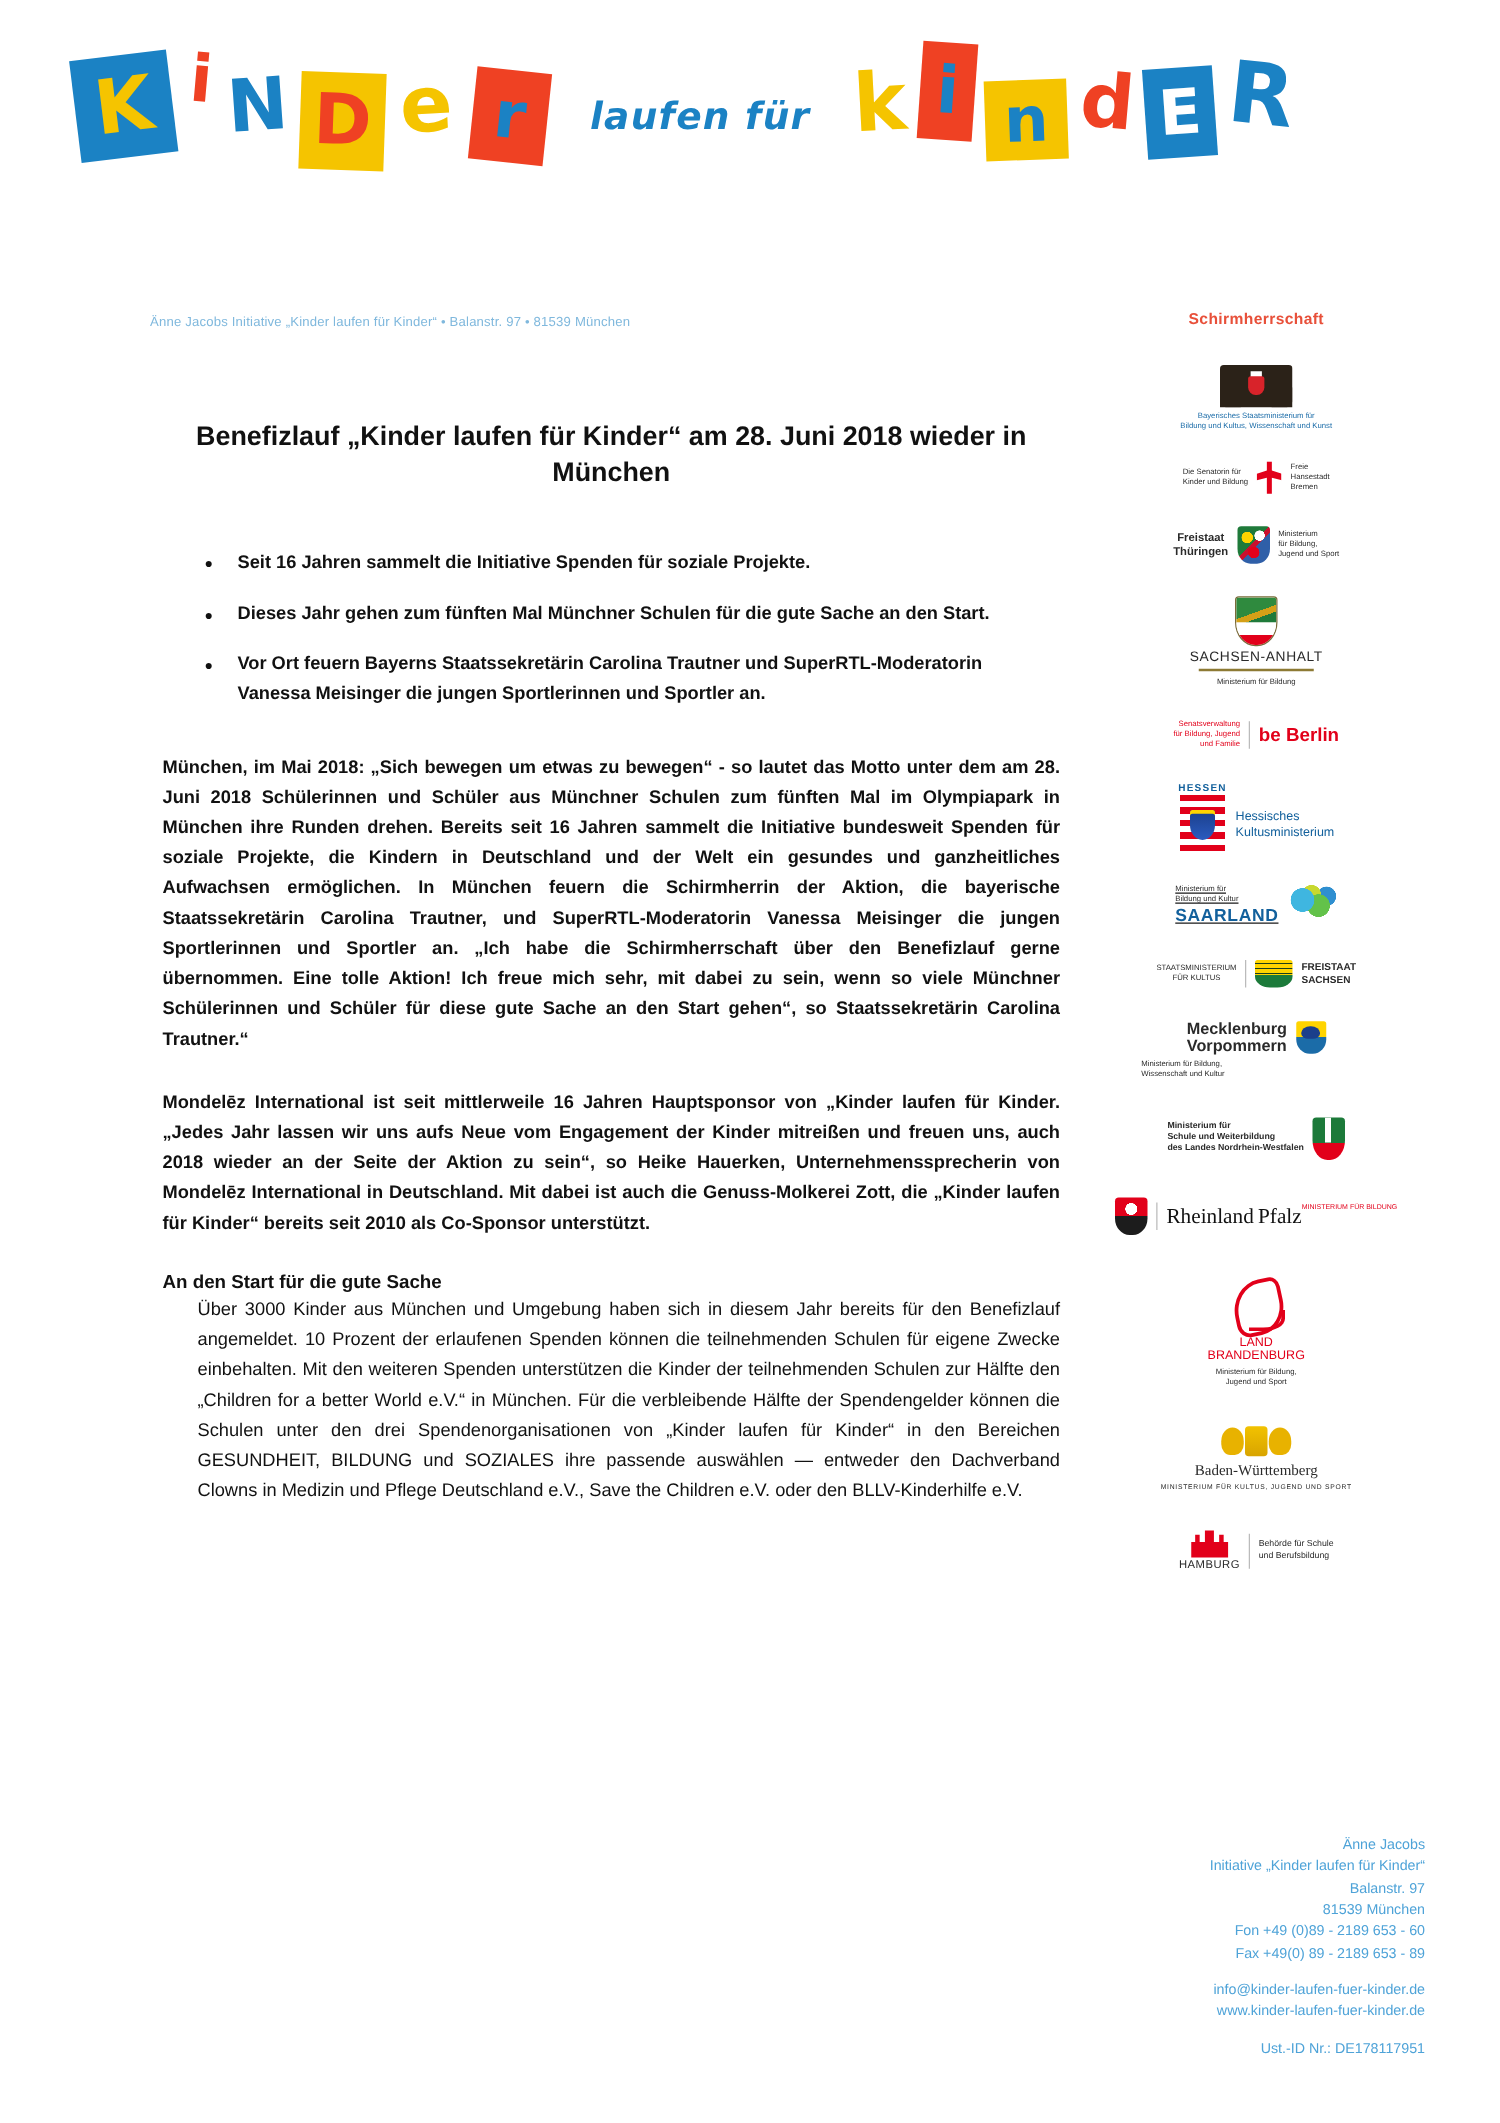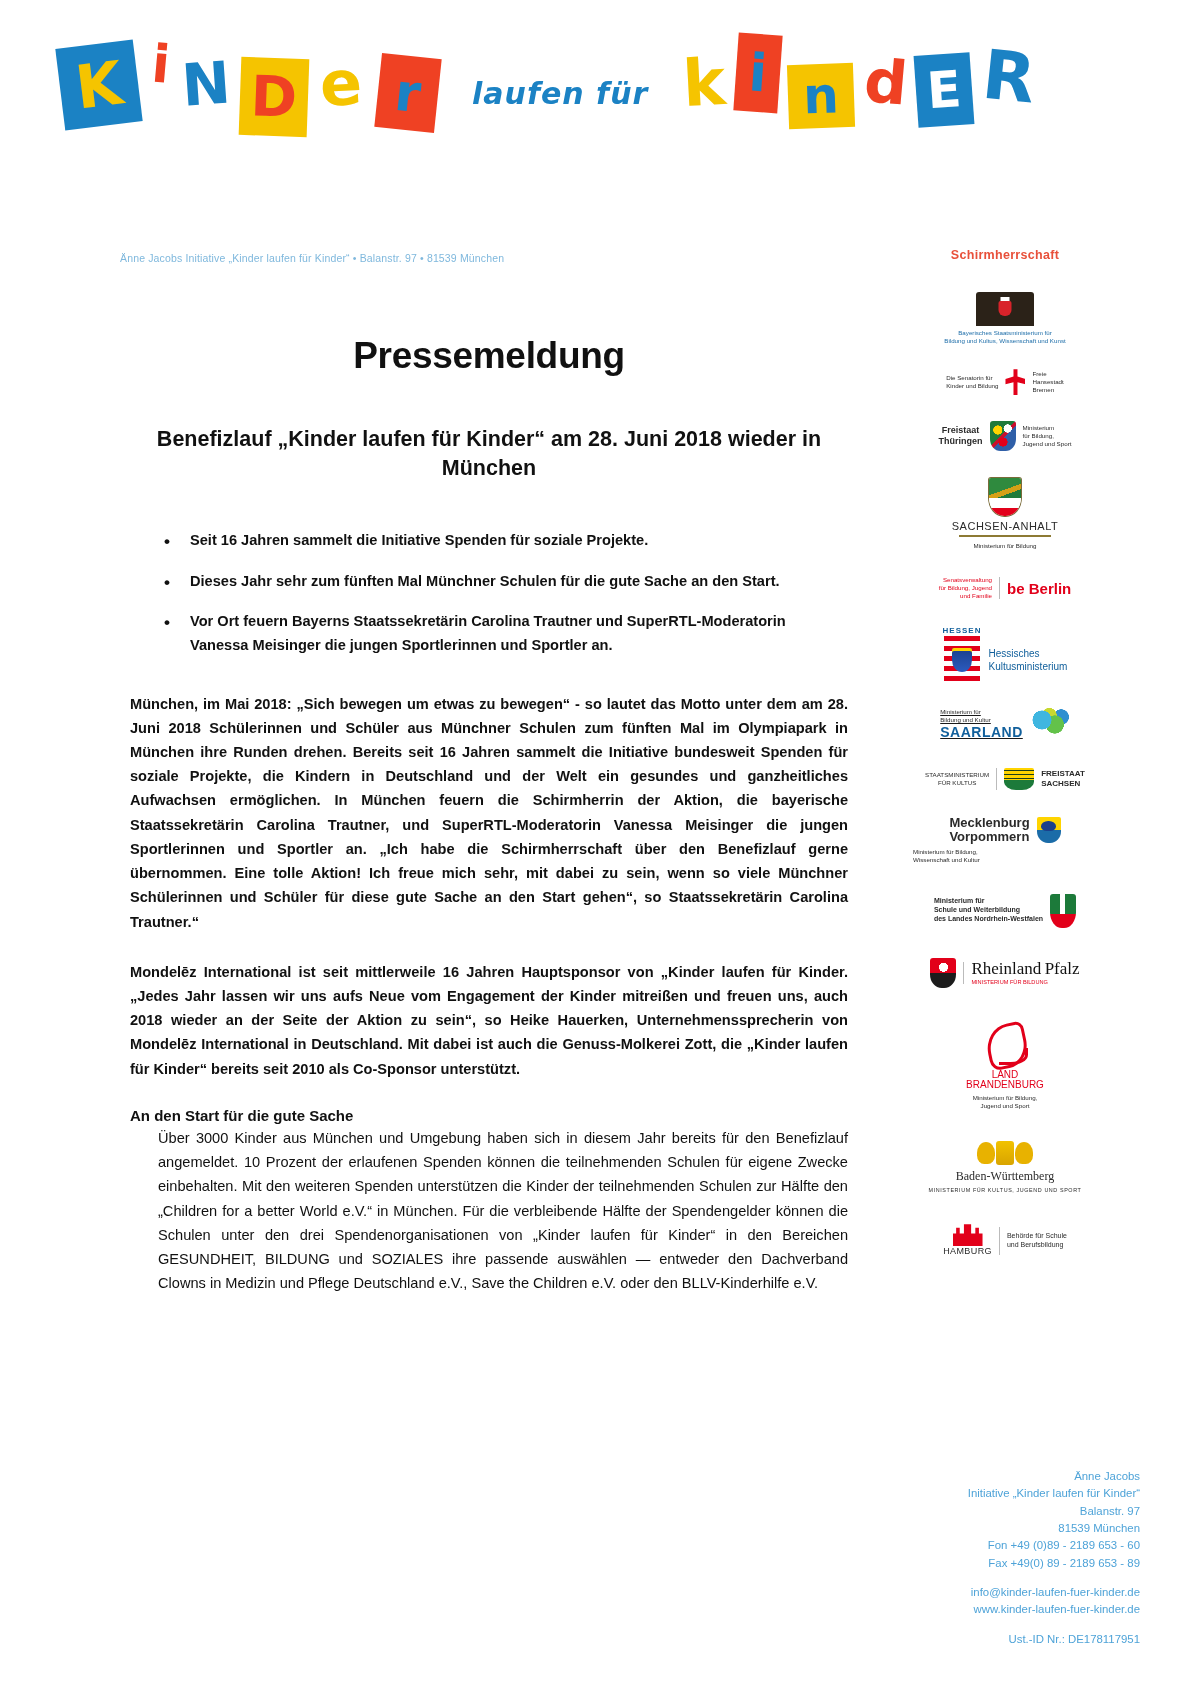--- a/index.html
+++ b/index.html
@@ -346,27 +346,26 @@
   <div class="logo-letter" style="left:728px; top:36px; width:66px; height:64px; background:#f5c400; color:#1b82c4; font-size:50px; transform:rotate(-2deg);">n</div>
   <div class="logo-letter" style="left:800px; top:18px; width:52px; height:72px; color:#ef4123; font-size:60px; transform:rotate(5deg);">d</div>
   <div class="logo-letter" style="left:856px; top:26px; width:56px; height:72px; background:#1b82c4; color:#ffffff; font-size:50px; transform:rotate(-4deg);">E</div>
   <div class="logo-letter" style="left:918px; top:8px; width:62px; height:82px; color:#1b82c4; font-size:68px; transform:rotate(6deg);">R</div>
 </div>
 
 <div class="sender-line">Änne Jacobs  Initiative „Kinder laufen für Kinder“ • Balanstr. 97 • 81539 München</div>
 
 <div class="main-col">
 
-  <h1 class="doc-title">Pressemeldung</h1>
 
   <h2 class="doc-subtitle">Benefizlauf „Kinder laufen für Kinder“ am 28. Juni 2018 wieder in München</h2>
 
   <ul class="bullets">
     <li>Seit 16 Jahren sammelt die Initiative Spenden für soziale Projekte.</li>
-    <li>Dieses Jahr sehr zum fünften Mal Münchner Schulen für die gute Sache an den Start.</li>
+    <li>Dieses Jahr gehen zum fünften Mal Münchner Schulen für die gute Sache an den Start.</li>
     <li>Vor Ort feuern Bayerns Staatssekretärin Carolina Trautner und SuperRTL-Moderatorin Vanessa Meisinger die jungen Sportlerinnen und Sportler an.</li>
   </ul>
 
   <p class="body-par">München, im Mai 2018: „Sich bewegen um etwas zu bewegen“ - so lautet das Motto unter dem am 28. Juni 2018 Schülerinnen und Schüler aus Münchner Schulen zum fünften Mal im Olympiapark in München ihre Runden drehen. Bereits seit 16 Jahren sammelt die Initiative bundesweit Spenden für soziale Projekte, die Kindern in Deutschland und der Welt ein gesundes und ganzheitliches Aufwachsen ermöglichen. In München feuern die Schirmherrin der Aktion, die bayerische Staatssekretärin Carolina Trautner, und SuperRTL-Moderatorin Vanessa Meisinger die jungen Sportlerinnen und Sportler an. „Ich habe die Schirmherrschaft über den Benefizlauf gerne übernommen. Eine tolle Aktion! Ich freue mich sehr, mit dabei zu sein, wenn so viele Münchner Schülerinnen und Schüler für diese gute Sache an den Start gehen“, so Staatssekretärin Carolina Trautner.“</p>
 
   <p class="body-par">Mondelēz International ist seit mittlerweile 16 Jahren Hauptsponsor von „Kinder laufen für Kinder. „Jedes Jahr lassen wir uns aufs Neue vom Engagement der Kinder mitreißen und freuen uns, auch 2018 wieder an der Seite der Aktion zu sein“, so Heike Hauerken, Unternehmenssprecherin von Mondelēz International in Deutschland. Mit dabei ist auch die Genuss-Molkerei Zott, die „Kinder laufen für Kinder“ bereits seit 2010 als Co-Sponsor unterstützt.</p>
 
   <h3 class="section-head">An den Start für die gute Sache</h3>
 
   <p class="body-par light tight">Über 3000 Kinder aus München und Umgebung haben sich in diesem Jahr bereits für den Benefizlauf angemeldet. 10 Prozent der erlaufenen Spenden können die teilnehmenden Schulen für eigene Zwecke einbehalten. Mit den weiteren Spenden unterstützen die Kinder der teilnehmenden Schulen zur Hälfte den „Children for a better World e.V.“ in München. Für die verbleibende Hälfte der Spendengelder können die Schulen unter den drei Spendenorganisationen von „Kinder laufen für Kinder“ in den Bereichen GESUNDHEIT, BILDUNG und SOZIALES ihre passende auswählen — entweder den Dachverband Clowns in Medizin und Pflege Deutschland e.V., Save the Children e.V. oder den BLLV-Kinderhilfe e.V.</p>
@@ -470,21 +469,21 @@
 Schule und Weiterbildung
 des Landes Nordrhein-Westfalen</span>
       <span class="crest crest-nrw"></span>
     </div>
   </div>
 
   <div class="sponsor" style="margin-bottom:30px;">
     <div class="sp-row">
       <span class="crest crest-rlp"></span>
       <span class="divider-v"></span>
-      <div style="display:flex;flex-direction:column;align-items:flex-start;">
+      <div style="display:flex;flex-direction:row;align-items:flex-start;">
         <span style="font-family:'Liberation Serif',serif;font-size:17px;color:#111;">Rheinland Pfalz</span>
         <span class="sp-txt red" style="font-size:5.6px;">MINISTERIUM FÜR BILDUNG</span>
       </div>
     </div>
   </div>
 
   <div class="sponsor" style="margin-bottom:30px;">
     <span class="crest crest-brandenburg"></span>
     <span class="sp-txt red ctr" style="font-size:10px;font-weight:normal;line-height:1.05;">LAND
 BRANDENBURG</span>

